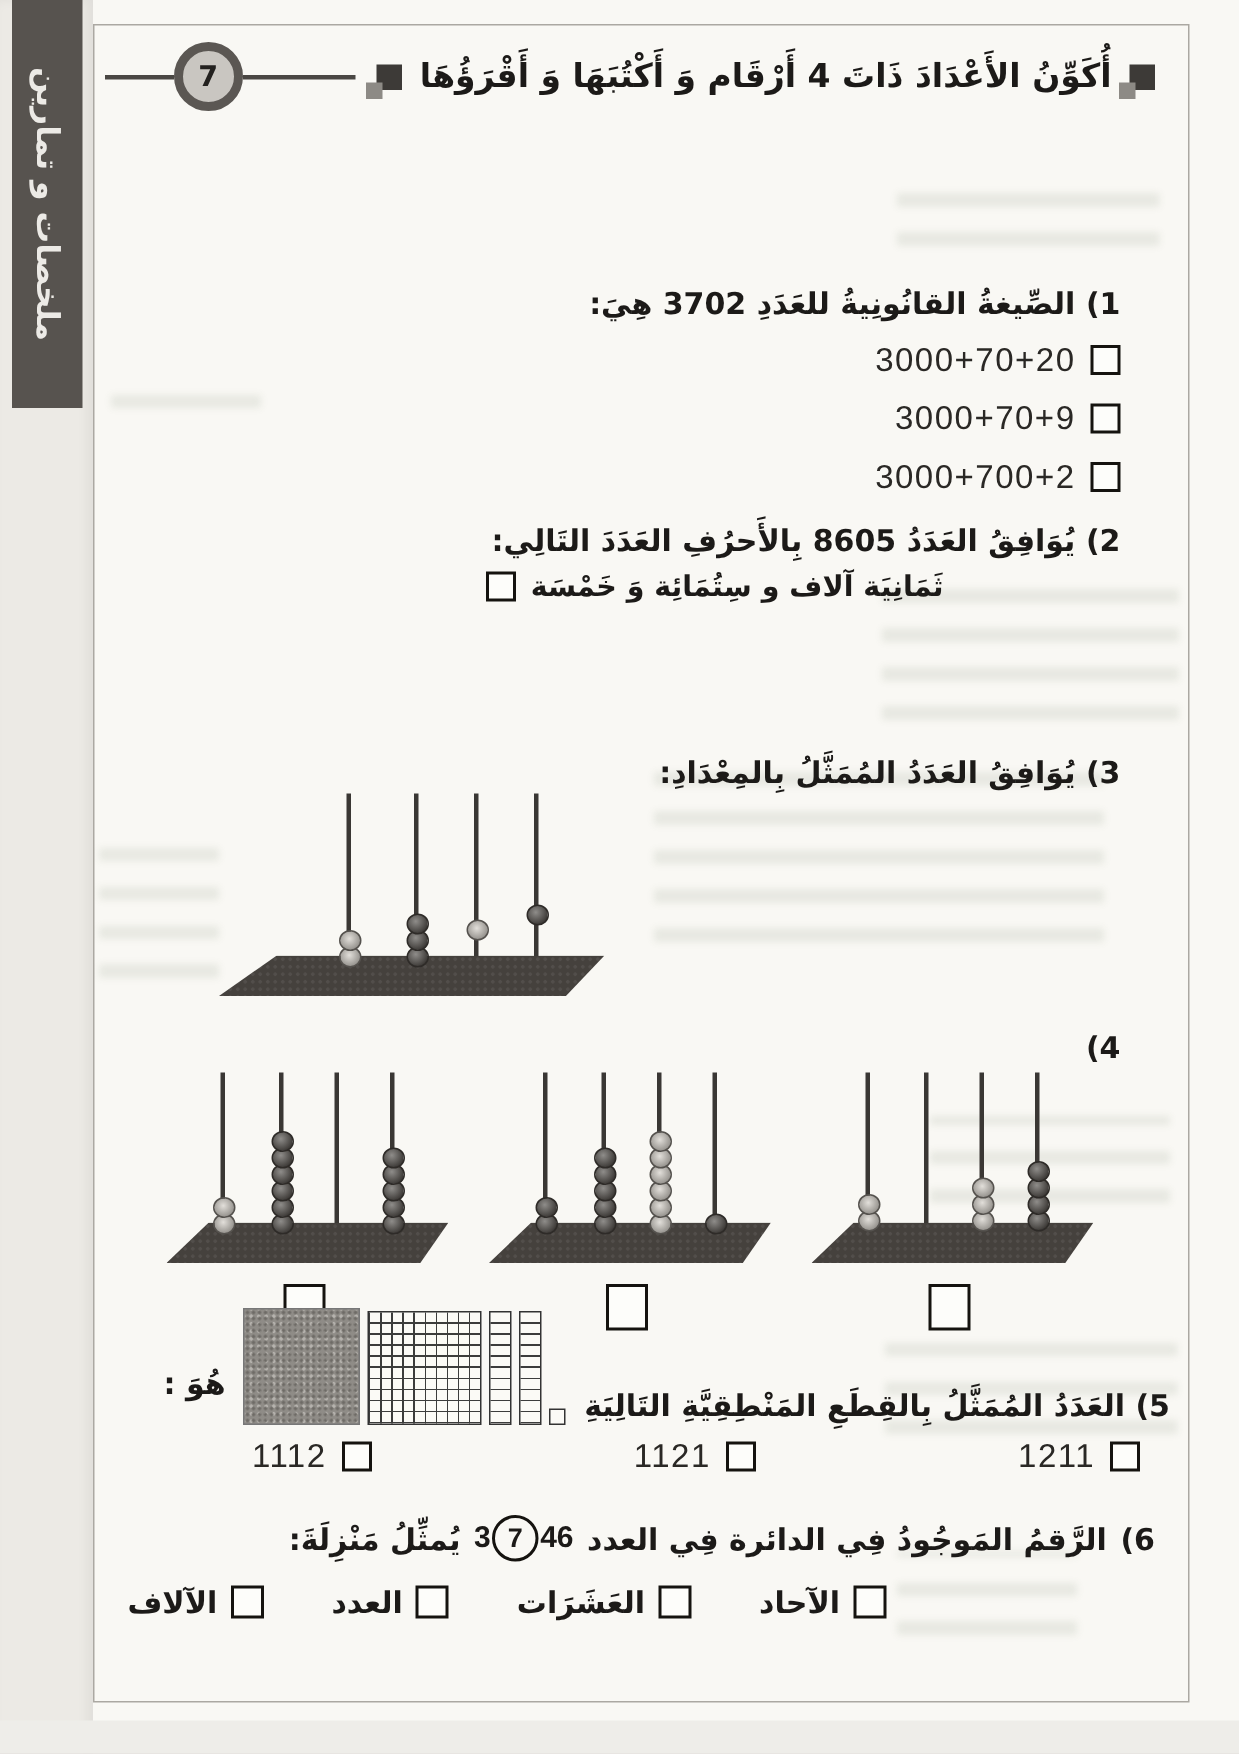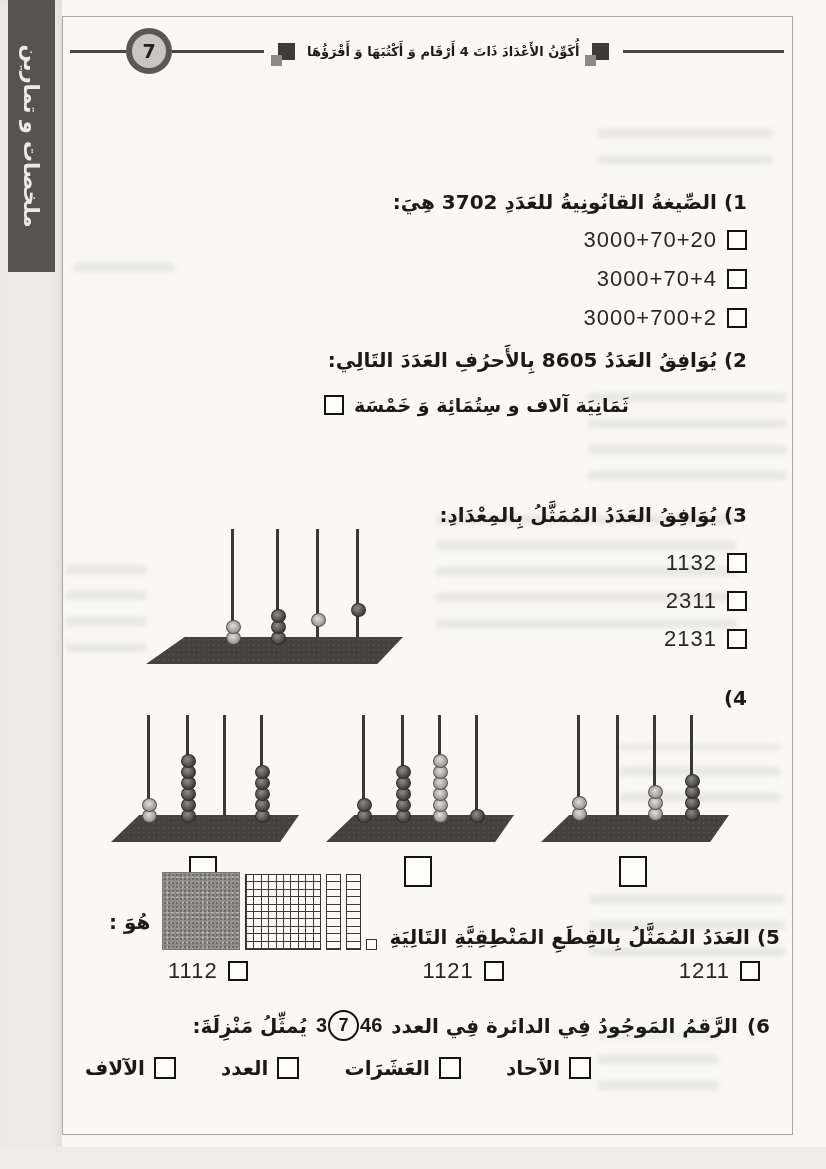--- a/index.html
+++ b/index.html
@@ -19,35 +19,35 @@
   .header-row{position:absolute;left:70px;top:28px;width:714px;height:46px;
               display:flex;align-items:center;direction:ltr;}
   .hline{height:3px;background:#4a4743;}
   .hl-a{width:56px;} .hl-b{width:92px;} .hl-c{flex:1;}
   .pg-circle{width:34px;height:34px;border-radius:50%;border:6px solid #5b5753;background:#c9c6c1;
              display:flex;align-items:center;justify-content:center;font-size:19px;font-weight:700;
              color:#23211f;flex:0 0 auto;}
   .sq-icon{position:relative;width:17px;height:17px;background:#3d3a37;margin:0 8px 0 14px;flex:0 0 auto;}
   .sq-icon::after{content:"";position:absolute;left:-7px;bottom:-6px;width:11px;height:11px;background:#8d8a85;}
   .sq-icon.right{margin:0 14px 0 8px;}
-  .header-title{font-size:13px;font-weight:700;white-space:nowrap;direction:rtl;padding:0 4px;}
+  .header-title{font-size:22px;font-weight:700;white-space:nowrap;direction:rtl;padding:0 4px;}
   
   .intro{position:absolute;left:62px;top:94px;width:730px;text-align:center;direction:rtl;}
   .intro-title{font-size:23px;font-weight:700;transform:translateX(-38px);}
   .intro-sub{font-size:18px;font-weight:700;margin-top:14px;transform:translateX(-28px);opacity:.92;}
   
   .qblock{position:absolute;right:79px;left:70px;direction:rtl;}
   .q-line{display:flex;direction:rtl;gap:7px;font-size:20px;font-weight:700;align-items:baseline;}
   .choice-row{display:flex;direction:rtl;align-items:center;gap:10px;margin-top:13px;}
   .cb{width:16px;height:16px;border:2px solid #15130f;background:#fdfdfa;flex:0 0 auto;}
   .num-val{font-family:"Liberation Sans",sans-serif;font-size:22px;font-weight:400;color:#2a2825;
            direction:ltr;letter-spacing:1px;}
   .ar-val{font-size:19px;font-weight:700;}
   
-  .q2-row{margin-right:118px;margin-top:22px;}
+  .q2-row{margin-right:118px;margin-top:8px;}
   
   .q3-choices{position:absolute;right:79px;top:538px;direction:rtl;}
   .q3-choices .choice-row{margin-top:12px;}
   .abacus{position:absolute;}
   .ab-base{position:absolute;bottom:0;left:6px;right:2px;height:27px;background:#45413d;
            clip-path:polygon(15% 0,100% 0,90% 100%,0 100%);z-index:2;
            background-image:radial-gradient(rgba(255,255,255,.07) 1px,transparent 1px);background-size:5px 5px;}
   .ab-rod{position:absolute;top:5px;bottom:16px;width:3px;background:#3a3734;z-index:1;}
   .ab-bead{position:absolute;width:13px;height:12px;border-radius:50%;z-index:3;}
   .ab-bead.dark{background:radial-gradient(circle at 40% 35%,#8f8d8a,#403d3a 72%);border:1px solid #2e2b28;}
@@ -129,21 +129,21 @@
     <div class="q-line">
       <span>1)</span>
       <span>الصِّيغةُ القانُونِيةُ للعَدَدِ 3702 هِيَ:</span>
     </div>
     <div class="choice-row">
       <span class="cb"></span>
       <span class="num-val">3000+70+20</span>
     </div>
     <div class="choice-row">
       <span class="cb"></span>
-      <span class="num-val">3000+70+4</span>
+      <span class="num-val">3000+70+9</span>
     </div>
     <div class="choice-row">
       <span class="cb"></span>
       <span class="num-val">3000+700+2</span>
     </div>
   </div>
 
   <div class="qblock" style="top:348px;">
     <div class="q-line">
       <span>2)</span>
@@ -152,34 +152,20 @@
     <div class="choice-row q2-row">
       <span class="ar-val">ثَمَانِيَة آلاف و سِتُمَائِة وَ خَمْسَة</span>
       <span class="cb"></span>
     </div>
   </div>
 
   <div class="qblock" style="top:503px;">
     <div class="q-line">
       <span>3)</span>
       <span>يُوَافِقُ العَدَدُ المُمَثَّلُ بِالمِعْدَادِ:</span>
-    </div>
-  </div>
-  <div class="q3-choices">
-    <div class="choice-row">
-      <span class="cb"></span>
-      <span class="num-val">1132</span>
-    </div>
-    <div class="choice-row">
-      <span class="cb"></span>
-      <span class="num-val">2311</span>
-    </div>
-    <div class="choice-row">
-      <span class="cb"></span>
-      <span class="num-val">2131</span>
     </div>
   </div>
   <div class="abacus q3-abacus" id="q3-abacus">
       <div class="ab-base"></div>
       <div class="ab-rod" style="left: calc(35% - 1.5px);"></div>
       <div class="ab-bead light" style="left: calc(35% - 6.5px); bottom: 19px;"></div>
       <div class="ab-bead light" style="left: calc(35% - 6.5px); bottom: 30px;"></div>
       <div class="ab-rod" style="left: calc(52% - 1.5px);"></div>
       <div class="ab-bead dark" style="left: calc(52% - 6.5px); bottom: 19px;"></div>
       <div class="ab-bead dark" style="left: calc(52% - 6.5px); bottom: 30px;"></div>

